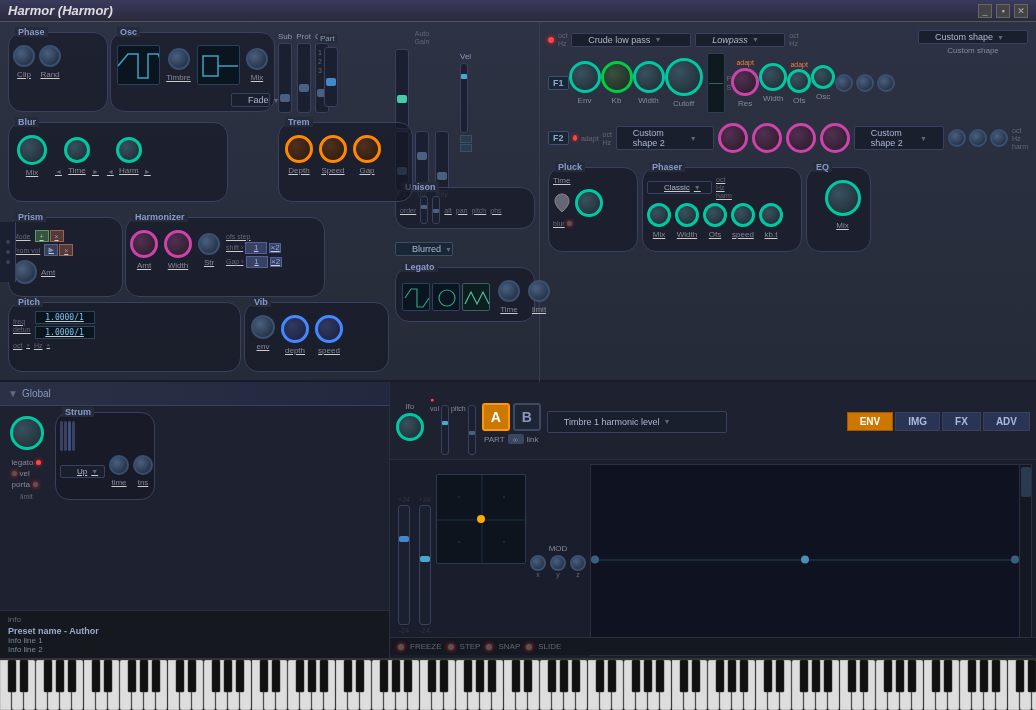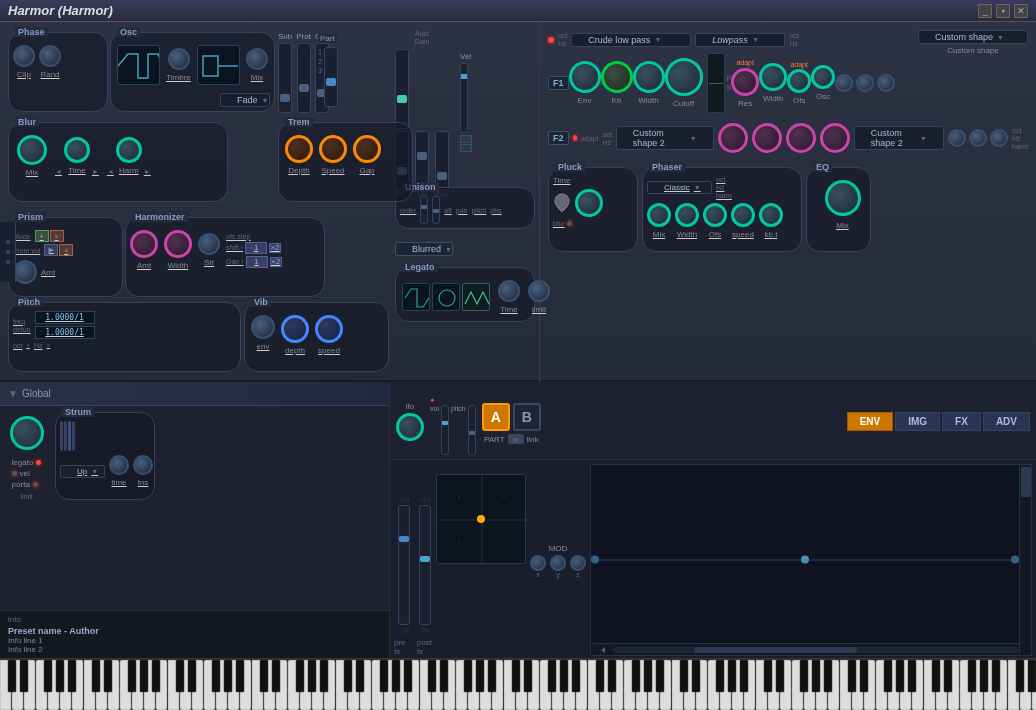--- a/index.html
+++ b/index.html
@@ -401,21 +401,21 @@
               <line x1="20" y1="20" x2="40" y2="20" stroke="#40a0c0" stroke-width="1.5"></line>
             </svg>
           </div>
           <div class="flex-col gap2">
             <div class="knob knob-sm"></div>
             <div class="knob-label">Mix</div>
           </div>
         </div>
 
         <div style="position:absolute;bottom:4px;right:4px;">
-          <div class="dropdown" style="width:50px;">
+          <div class="dropdown" style="width:39px;">
             <span>Fade</span>
           </div>
         </div>
       </div>
 
       <div style="position:absolute;left:278px;top:10px;display:flex;gap:4px;">
         <div class="flex-col gap2">
           <span style="font-size:8px;color:#8899bb;">Sub</span>
           <div style="width:14px;height:70px;background:#1a2030;border:1px solid #3a4060;border-radius:3px;position:relative;">
             <div style="position:absolute;bottom:10px;left:50%;transform:translateX(-50%);width:10px;height:8px;background:#4a6080;border-radius:2px;"></div>
@@ -991,20 +991,23 @@
             <div class="part-a">A</div>
             <div class="part-b">B</div>
           </div>
           <div style="display:flex;align-items:center;gap:3px;font-size:8px;color:#889;">
             <span>PART</span>
             <div style="width:16px;height:10px;background:#3a4560;border-radius:2px;display:flex;align-items:center;justify-content:center;font-size:7px;">∞</div>
             <span>link</span>
           </div>
         </div>
 
+        <div class="dropdown" style="width:180px;height:22px;font-size:9px;">
+          <span>Timbre 1 harmonic level</span>
+        </div>
 
         <div style="display:flex;gap:2px;margin-left:auto;">
           <div class="tab-btn active">ENV</div>
           <div class="tab-btn inactive-light">IMG</div>
           <div class="tab-btn inactive-light">FX</div>
           <div class="tab-btn inactive-light">ADV</div>
         </div>
       </div>
 
       <div style="display:flex;height:200px;gap:0;">
@@ -1087,20 +1090,30 @@
                 </svg>
             </div>
             <div style="margin-left:22px;flex:1;height:6px;background:#1a2535;border-radius:3px;position:relative;">
               <div style="position:absolute;left:20%;width:40%;height:6px;background:#2a3a55;border-radius:3px;"></div>
             </div>
           </div>
         </div>
 
       </div>
 
+      <div class="bottom-toolbar" style="right:0;width:646px;">
+        <div class="led" style="width:6px;height:6px;background:#555;"></div>
+        <span>FREEZE</span>
+        <div class="led" style="width:6px;height:6px;background:#555;"></div>
+        <span>STEP</span>
+        <div class="led" style="width:6px;height:6px;background:#555;"></div>
+        <span>SNAP</span>
+        <div class="led" style="width:6px;height:6px;background:#555;"></div>
+        <span>SLIDE</span>
+      </div>
     </div>
   </div>
 
   <div id="piano">
     <div style="display:flex;width:1036px;overflow:hidden;">
 
       <svg width="1036" height="52" viewBox="0 0 1036 52">
 
         <g fill="#e8e8e8" stroke="#777" stroke-width="0.5">
           

